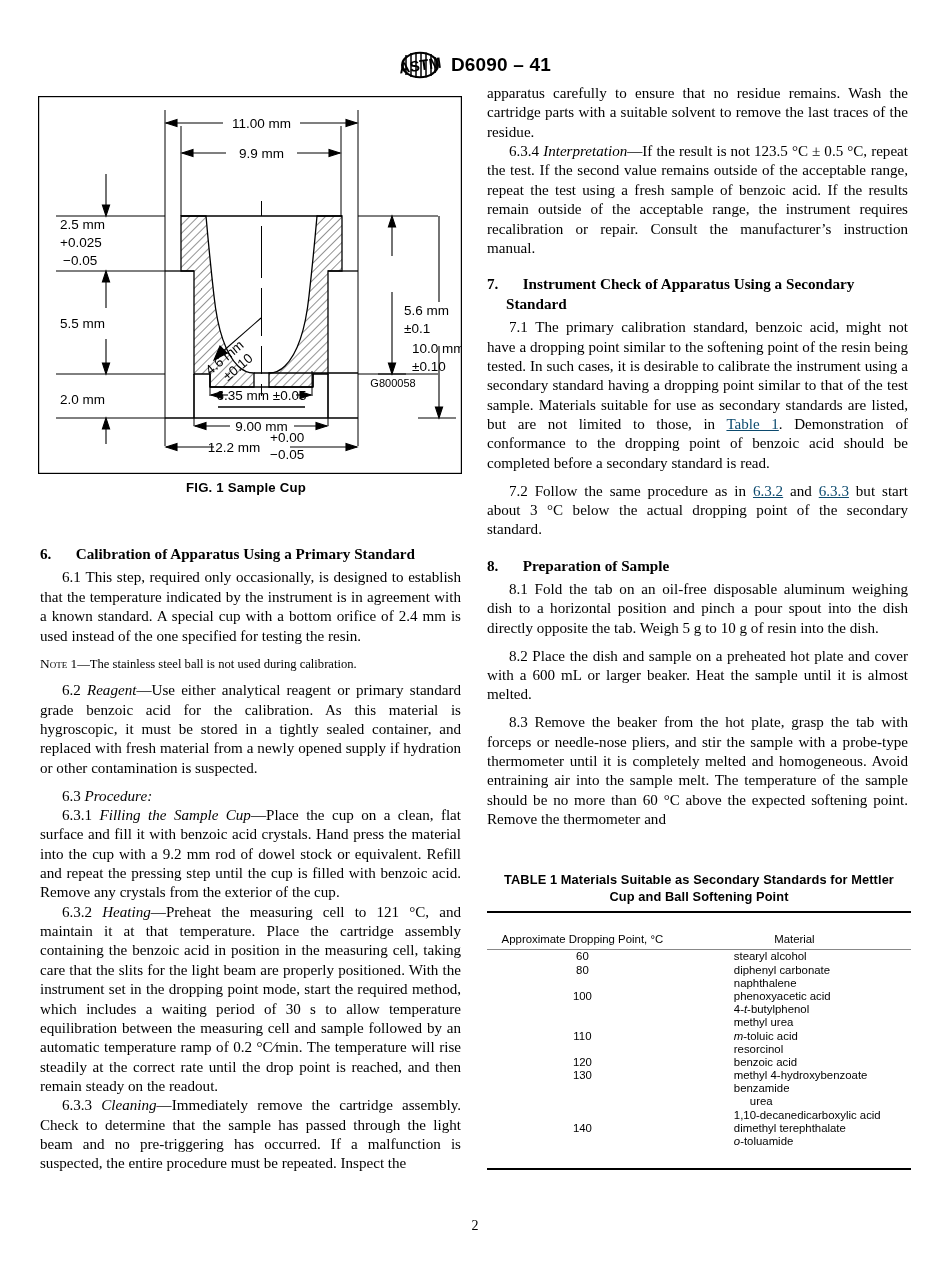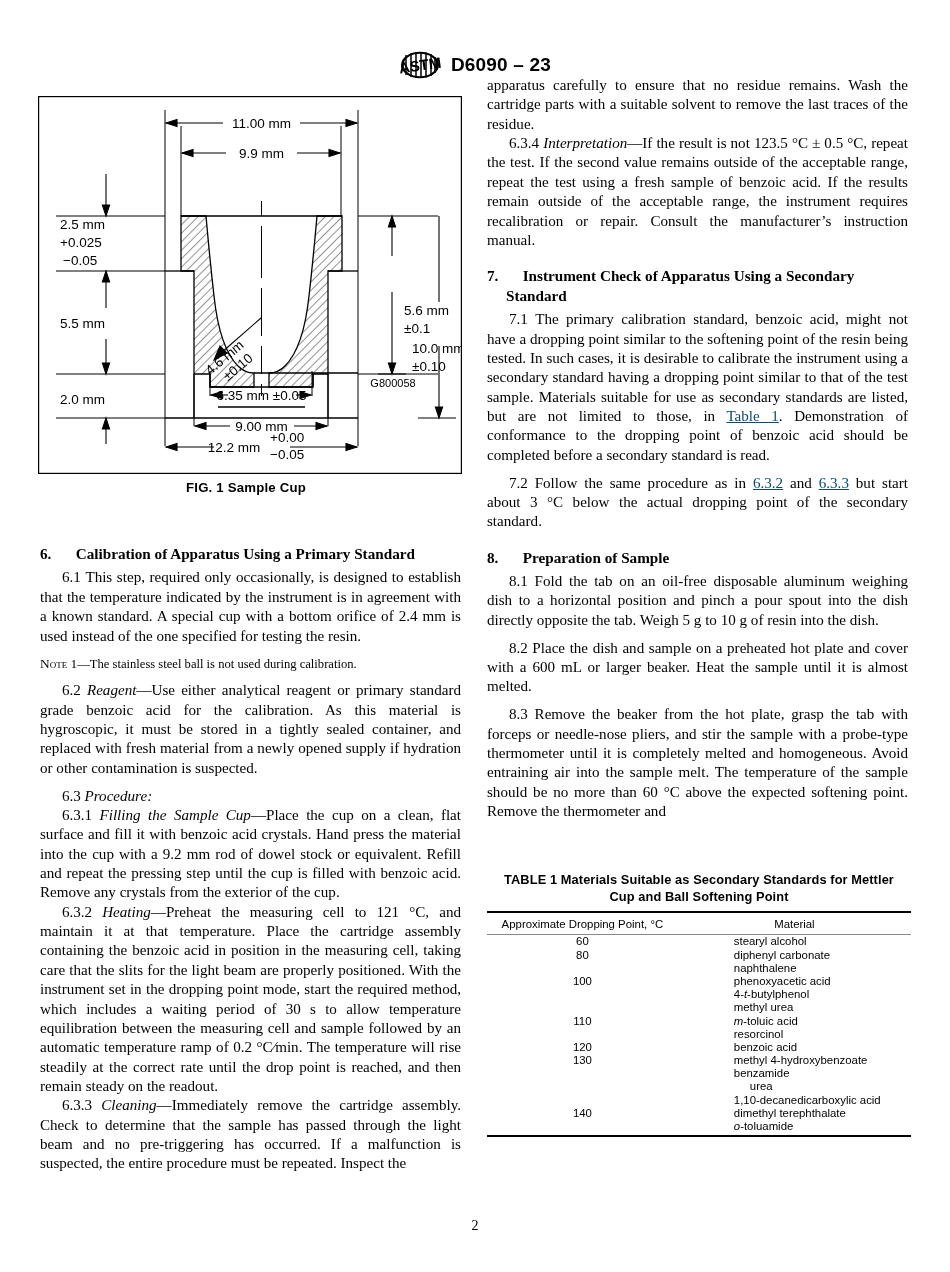--- a/index.html
+++ b/index.html
@@ -18,21 +18,21 @@
     display:flex; align-items:center; justify-content:center; gap:10px;
   }
   .astm-logo { display:block; }
   .doc-id {
     font-family:"Liberation Sans", sans-serif;
     font-size:19px; font-weight:bold; letter-spacing:0.2px;
   }
 
   
   .col {
-    position:absolute; top:76px; width:421px;
+    position:absolute; top:84px; width:421px;
     font-size:15.1px; line-height:1.283;
     text-align:justify;
   }
   .col-left  { left:40px; }
   .col-right { left:487px; }
 
   p { margin:0; text-indent:1.45em; }
   p.noind { text-indent:0; }
   .sec-head {
     font-weight:bold; font-size:15.2px;
@@ -65,26 +65,26 @@
     font-family:"Liberation Sans", sans-serif;
     font-size:12.8px; font-weight:bold; text-align:center;
     line-height:1.32; margin-bottom:5px; letter-spacing:0.1px;
   }
   table.std {
     width:100%; border-collapse:collapse;
     font-family:"Liberation Sans", sans-serif;
     font-size:11.4px;
   }
   table.std thead th {
-    font-weight:normal; padding:5px 0 4px 0;
+    font-weight:normal; padding:20px 0 4px 0;
     border-top:2.2px solid #000; border-bottom:1.1px solid #888;
     text-align:center;
   }
   table.std tbody td { padding:0.6px 0; vertical-align:top; }
-  table.std tbody tr:last-child td { padding-bottom:3px; }
+  table.std tbody tr:last-child td { padding-bottom:21px; }
   table.std tbody { border-bottom:2.2px solid #000; }
   .c-temp { width:45%; text-align:center; }
   .c-mat  { width:55%; text-align:left; padding-left:56px !important; }
   .c-mat.ind { padding-left:72px !important; }
 
   
   .pageno {
     position:absolute; top:1218px; left:0; width:950px;
     text-align:center; font-size:14px;
   }
@@ -107,21 +107,21 @@
             <line x1="17" y1="2.2" x2="17" y2="27.8"></line>
             <line x1="22" y1="2" x2="22" y2="28"></line>
             <line x1="27" y1="2.6" x2="27" y2="27.4"></line>
             <line x1="32" y1="4" x2="32" y2="26"></line>
             <line x1="36" y1="7" x2="36" y2="23"></line>
           </g>
           <text x="21" y="20.5" font-size="15" font-weight="bold" text-anchor="middle" fill="#000" transform="rotate(-8 21 15)">ASTM</text>
         </g>
       </svg>
     </span>
-    <span class="doc-id">D6090 – 23</span>
+    <span class="doc-id">D6090 – 41</span>
   </div>
 
   <div class="figure-wrap">
     <div class="fig-box">
       <svg width="424" height="378" viewBox="0 0 424 378">
         <defs>
           <pattern id="hatch" width="6" height="6" patternUnits="userSpaceOnUse" patternTransform="rotate(45)">
             <line x1="0" y1="0" x2="0" y2="6" stroke="#000" stroke-width="0.85"></line>
           </pattern>
         </defs>

